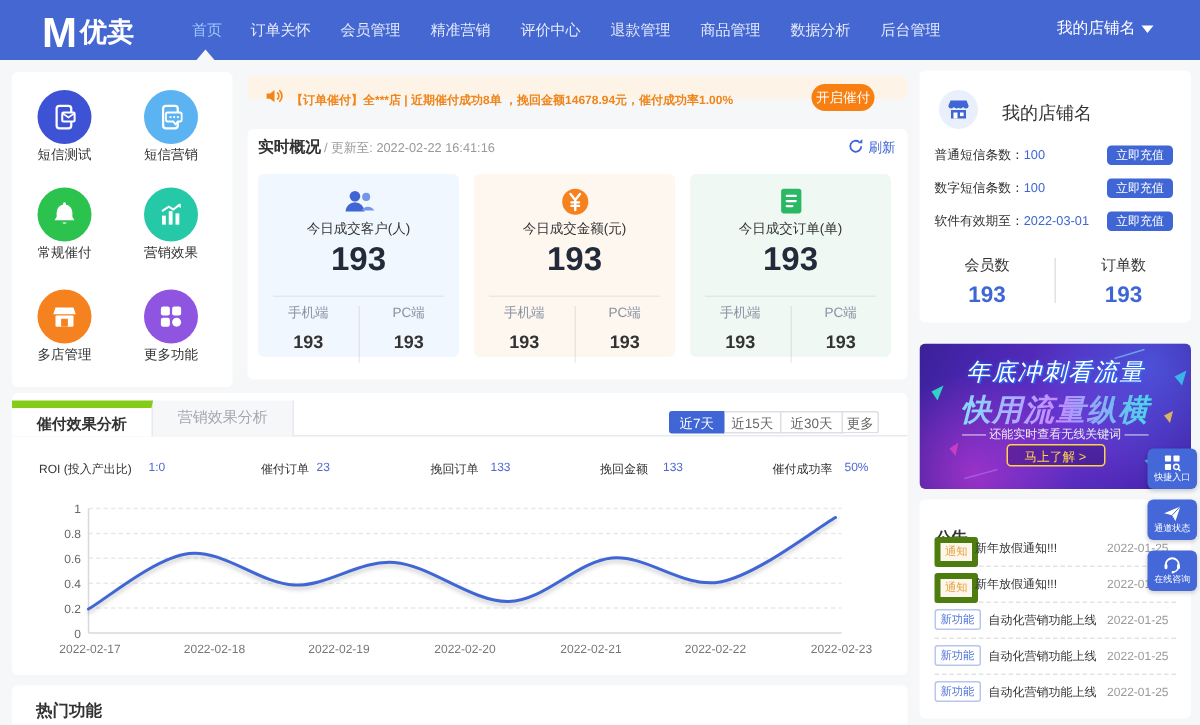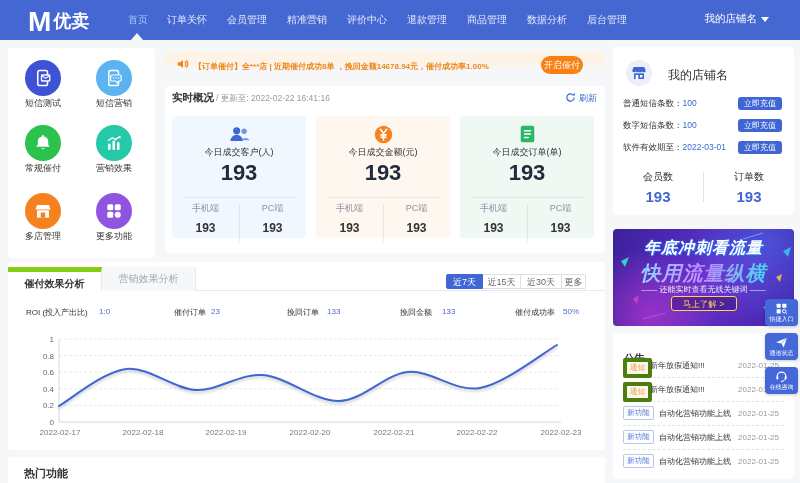--- a/index.html
+++ b/index.html
@@ -49,21 +49,21 @@
 .sbtn { position:absolute; right:2px; top:-1px; width:44px; height:13px; background:#3f66d4; color:#fff; border-radius:3px; font-size:8px; text-align:center; line-height:13px; }
 .sstat { position:absolute; top:123px; width:90px; text-align:center; }
 .sstat .h { font-size:10px; color:#333; }
 .sstat .n { font-size:15px; font-weight:bold; color:#3f66d4; margin-top:4px; }
 #sdiv { position:absolute; left:90px; top:125px; height:30px; border-left:1px solid #e2e2e2; }
 
 #banner { position:absolute; left:613px; top:229px; width:181px; height:97px; border-radius:4px; overflow:hidden;
   background:radial-gradient(circle at 20% 90%, rgba(220,60,220,0.55), rgba(220,60,220,0) 40%),
              radial-gradient(circle at 85% 15%, rgba(80,120,255,0.5), rgba(80,120,255,0) 45%),
              radial-gradient(circle at 55% 55%, #6c33cf 0%, #4c28b4 55%, #3a2098 100%); }
-.bl1 { position:absolute; left:0; right:0; top:9px; text-align:center; font-size:16px; font-weight:bold; font-style:italic; color:#fff; text-shadow:0 0 3px #2b6cf0,1px 1px 0 #2b6cf0; letter-spacing:1px; }
+.bl1 { position:absolute; left:0; right:0; top:9px; text-align:center; font-size:16px; font-weight:normal; font-style:italic; color:#fff; text-shadow:0 0 3px #2b6cf0,1px 1px 0 #2b6cf0; letter-spacing:1px; }
 .bl2 { position:absolute; left:0; right:0; top:31px; text-align:center; font-size:20px; font-weight:bold; font-style:italic; letter-spacing:1px;
   background:linear-gradient(90deg,#7fe7ff 10%,#c48cff 50%,#35e0e8 90%); -webkit-background-clip:text; background-clip:text; color:transparent; }
 .bl3 { position:absolute; left:0; right:0; top:55px; text-align:center; font-size:8px; color:#eee; }
 .bbtn { position:absolute; left:50%; transform:translateX(-50%); top:67px; width:66px; height:15px; border:1px solid #ffd24a; border-radius:3px; color:#ffd24a; font-size:8.5px; text-align:center; line-height:14px; background:rgba(40,10,90,0.35); }
 
 #notice { left:613px; top:333px; width:181px; height:146px; }
 #notice .title { position:absolute; left:11px; top:19px; font-size:10.5px; font-weight:bold; color:#333; }
 .nrow { position:absolute; left:10px; width:161px; height:24px; }
 .nrow .tag { position:absolute; left:0; top:4px; font-size:7.5px; padding:1px 3px; border-radius:2px; }
 .tag.o { color:#e6a23c; border:4px solid #4d7c0f; background:#fdf6ec; }

